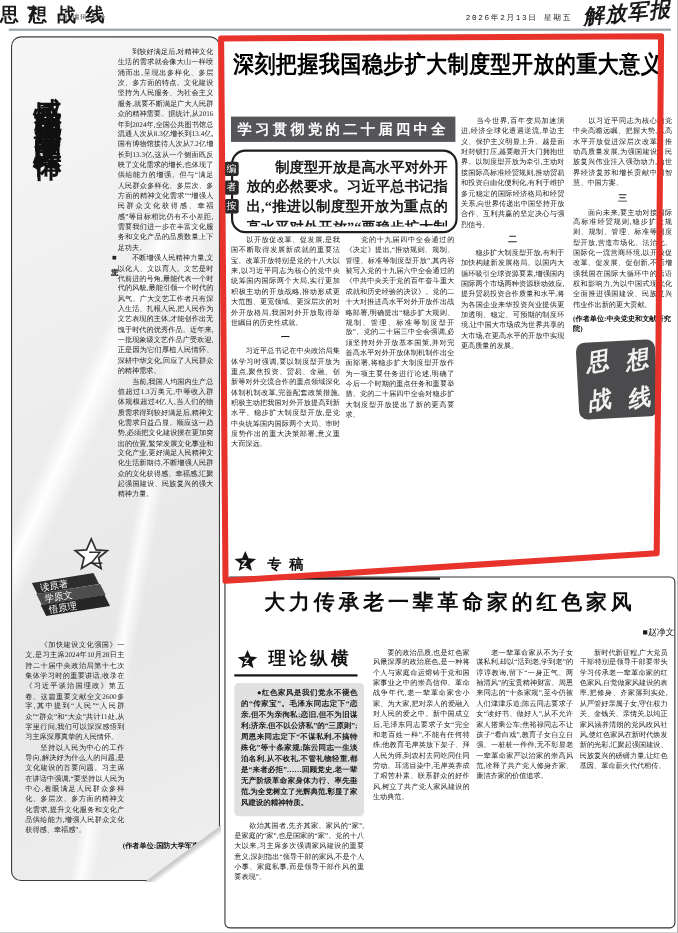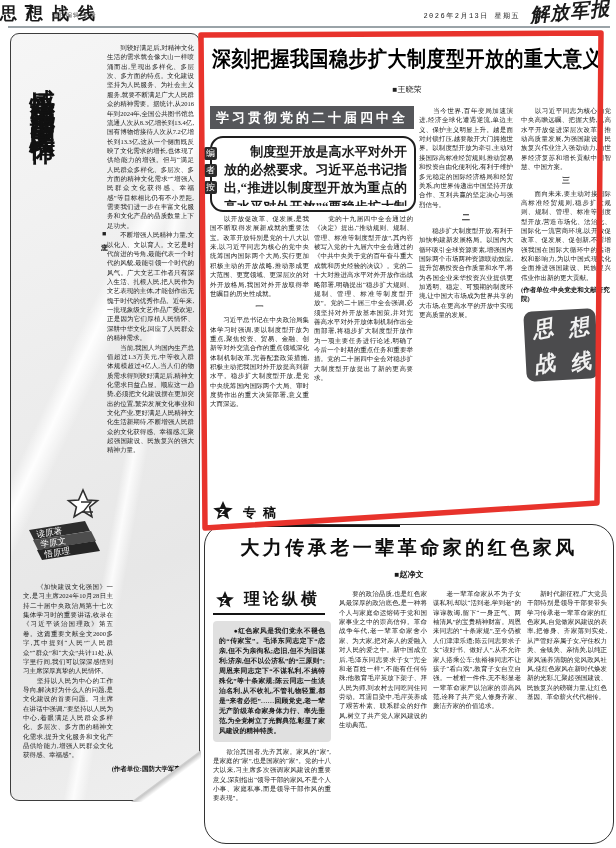--- a/index.html
+++ b/index.html
@@ -60,24 +60,24 @@
         transform:rotate(-3deg);}
   .seal span{color:#fff;font-family:"DejaVu Serif",serif;font-style:italic;font-weight:bold;
              font-size:21px;transform:rotate(-8deg);opacity:.93;}
   .marker{display:flex;align-items:flex-end;gap:7px;border-bottom:2px solid #141414;padding-bottom:3px;}
   .marker-label{font-family:"Liberation Sans",sans-serif;font-weight:bold;font-size:13px;
                 letter-spacing:7px;color:#111;}
   .marker-special{left:210px;top:500px;width:190px;}
   
   .highlight-svg{left:0;top:0;pointer-events:none;}
   
-  .bottom-frame{left:204px;top:524px;width:408px;height:318px;border:1.5px solid #333;border-radius:22px;}
+  .bottom-frame{left:204px;top:524px;width:408px;height:318px;border:1.5px solid #333;border-radius:5px;}
   .bottom-headline{position:absolute;left:0;right:0;top:10px;text-align:center;font-weight:bold;
                    font-size:19px;letter-spacing:3.5px;color:#0d0d0d;}
-  .bottom-author{position:absolute;left:0;right:0;top:44px;text-align:center;font-size:8px;font-weight:bold;}
+  .bottom-author{position:absolute;left:0;right:0;top:44px;text-align:right;font-size:8px;}
   .bcol{position:absolute;top:64px;height:246px;}
   .b1{left:8px;width:118px;display:flex;flex-direction:column;}
   .b2{left:134px;width:88px;}
   .b3{left:228px;width:88px;}
   .b4{left:322px;width:80px;}
   .quote-box{background:#e0e0e0;border-radius:4px;padding:5px 6px;margin:6px 0 5px 0;
              font-size:6.8px;line-height:1.48;font-weight:bold;text-align:justify;
              max-height:122px;overflow:hidden;white-space:pre-line;flex:none;}
   .b1 .fill{flex:1 1 auto;overflow:hidden;}
 </style>
@@ -114,21 +114,20 @@
       <path d="M16 64 L74 55 L79 65 L21 74 Z" fill="#262626"></path>
       <text transform="rotate(-9 32 70)" x="24" y="70" fill="#fff" font-size="8.5" font-family="Liberation Sans, sans-serif">悟原理</text>
     </svg>
 
     <div class="abs strip-col-bottom smalltext">　　《加快建设文化强国》一文,是习主席2024年10月28日主持二十届中央政治局第十七次集体学习时的重要讲话,收录在《习近平谈治国理政》第五卷。这篇重要文献全文2600多字,其中提到“人民”“人民群众”“群众”和“大众”共计11处,从字里行间,我们可以深深感悟到习主席深厚真挚的人民情怀。
 　　坚持以人民为中心的工作导向,解决好为什么人的问题,是文化建设的首要问题。习主席在讲话中强调,“要坚持以人民为中心,着眼满足人民群众多样化、多层次、多方面的精神文化需求,提升文化服务和文化产品供给能力,增强人民群众文化获得感、幸福感”。</div>
     <div class="curl"></div>
   </div>
 
   <div class="abs main-headline">深刻把握我国稳步扩大制度型开放的重大意义</div>
-  <div class="abs main-author">■王晓荣</div>
 
   <div class="abs banner">学习贯彻党的二十届四中全会精神</div>
 
   <div class="abs note-box">
     <div class="note-tabs">
       <div class="note-tab">编</div>
       <div class="note-tab">者</div>
       <div class="note-tab">按</div>
     </div>
     <div class="note-text">　　制度型开放是高水平对外开放的必然要求。习近平总书记指出,“推进以制度型开放为重点的高水平对外开放”“要稳步扩大制度型开放,不断拓展国际合作空间”“推动各国各方共享制度型开放机遇”。这些重要论述,为我们深刻把握制度型开放的重大意义提供了根本遵循。</div>

